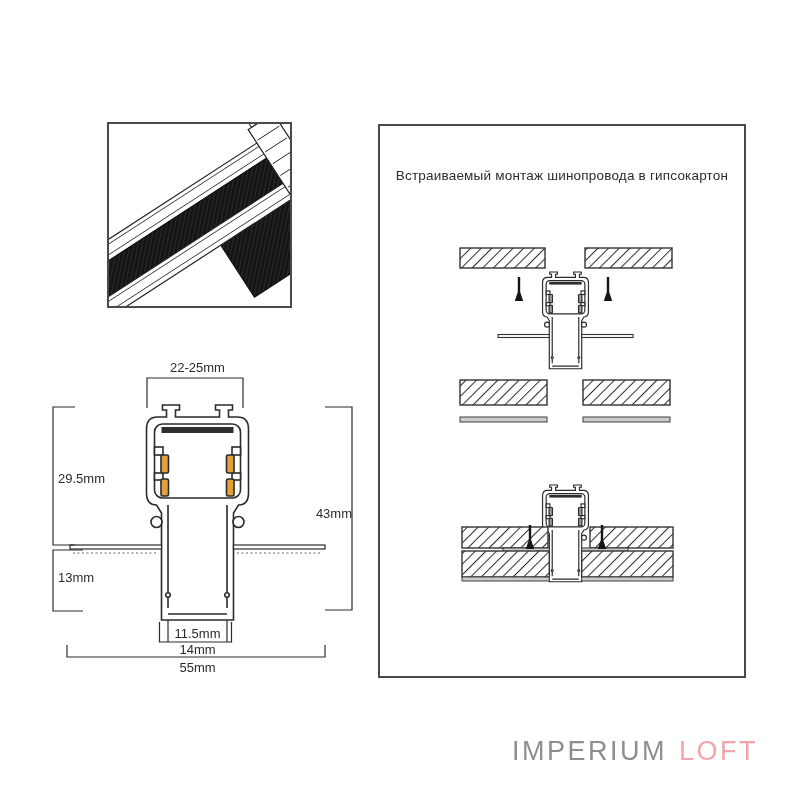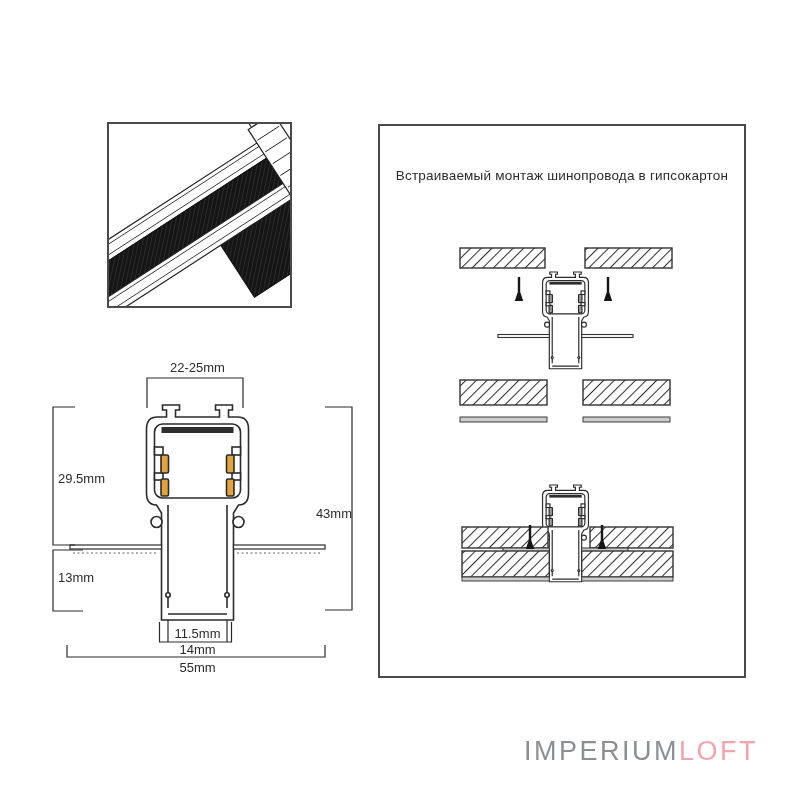--- a/index.html
+++ b/index.html
@@ -18,21 +18,21 @@
   #cross{position:absolute;left:40px;top:350px;}
   svg text.dim{
     font-family:"Liberation Sans", sans-serif;font-size:13px;
     fill:var(--ink,#2b2b2b);stroke:none;
   }
   #logo{
     position:absolute;top:736px;right:42px;
     font-size:27px;letter-spacing:2.5px;font-weight:400;white-space:nowrap;
   }
   .logo-imperium{color:var(--logo-gray,#8c8f91);margin-top:22px;}
-  .logo-loft{color:var(--logo-pink,#f2a4ac);}
+  .logo-loft{color:var(--logo-pink,#f2a4ac);margin-left:12px;}
 </style>
 </head>
 <body>
 
 <svg width="0" height="0" style="position:absolute" aria-hidden="true">
   <defs>
     <pattern id="hatchDry" width="7.5" height="7.5" patternUnits="userSpaceOnUse" patternTransform="rotate(45)">
       <rect width="7.5" height="7.5" fill="#ffffff"></rect>
       <line x1="0" y1="0" x2="0" y2="7.5" stroke="var(--ink,#2b2b2b)" stroke-width="2"></line>
     </pattern>

